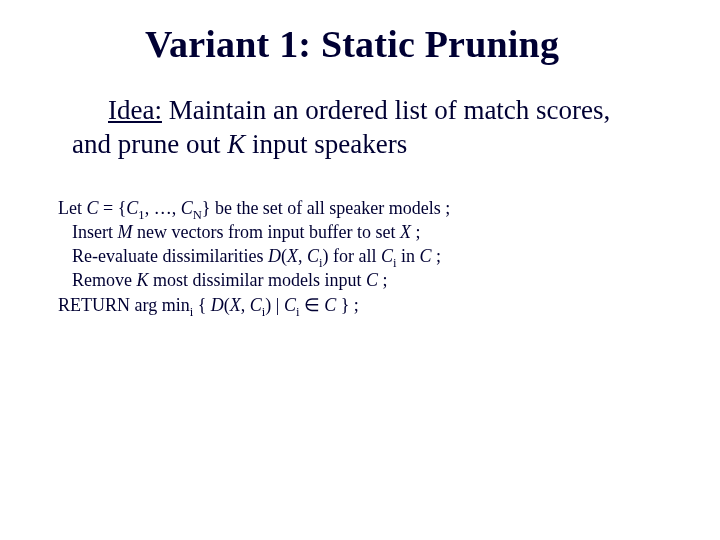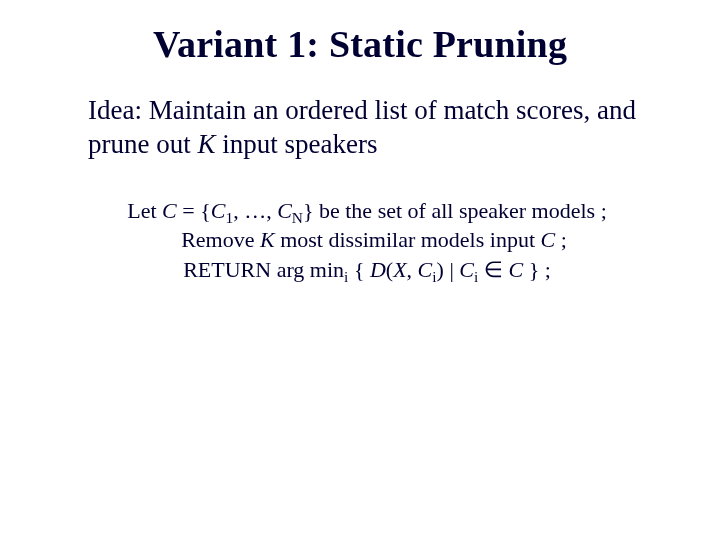--- a/index.html
+++ b/index.html
@@ -8,44 +8,45 @@
     width: 720px;
     height: 540px;
     background: #ffffff;
     font-family: "Times New Roman", Times, serif;
     color: #000033;
   }
   .slide {
     width: 720px;
     height: 540px;
     box-sizing: border-box;
-    padding: 22px 60px 30px 60px;
+    padding: 22px 60px 30px 44px;
   }
   .title {
     text-align: center;
     font-size: 38px;
     font-weight: bold;
     margin-bottom: 28px;
     letter-spacing: 0.2px;
   }
   .idea {
     font-size: 27px;
     line-height: 1.25;
     margin-bottom: 34px;
     padding-left: 28px;
     padding-right: 20px;
   }
   .idea-label {
+    text-decoration: underline;
+    margin-left: 36px;
   }
   .italic { font-style: italic; }
   .algo {
-    font-size: 22px;
+    font-size: 18px;
     line-height: 1.35;
     padding-left: 14px;
-    text-align: center;
   }
   .algo .line { display: block; white-space: nowrap; }
   .indent { padding-left: 14px; }
   sub { font-size: 0.7em; vertical-align: sub; line-height: 0; }
   .empty { font-family: Arial, sans-serif; }
 </style>
 </head>
 <body>
 
 <div class="slide">
@@ -57,21 +58,27 @@
   </div>
 
   <div class="algo">
 
     <span class="line">
       <span>Let </span><span class="italic">C</span><span> = {</span><span class="italic">C</span><sub>1</sub><span>, …, </span><span class="italic">C</span><sub>N</sub><span>} be the set of all speaker models ;</span>
     </span>
 
 
 
+    <span class="line indent">
+      <span>Insert </span><span class="italic">M</span><span> new vectors from input buffer to set </span><span class="italic">X</span><span> ;</span>
+    </span>
 
+    <span class="line indent">
+      <span>Re-evaluate dissimilarities </span><span class="italic">D</span><span>(</span><span class="italic">X</span><span>, </span><span class="italic">C</span><sub>i</sub><span>) for all </span><span class="italic">C</span><sub>i</sub><span> in </span><span class="italic">C</span><span> ;</span>
+    </span>
 
     <span class="line indent">
       <span>Remove </span><span class="italic">K</span><span> most dissimilar models input </span><span class="italic">C</span><span> ;</span>
     </span>
 
 
     <span class="line">
       <span>RETURN arg min</span><sub>i</sub><span> { </span><span class="italic">D</span><span>(</span><span class="italic">X</span><span>, </span><span class="italic">C</span><sub>i</sub><span>) | </span><span class="italic">C</span><sub>i</sub><span> ∈ </span><span class="italic">C</span><span> } ;</span>
     </span>
 

